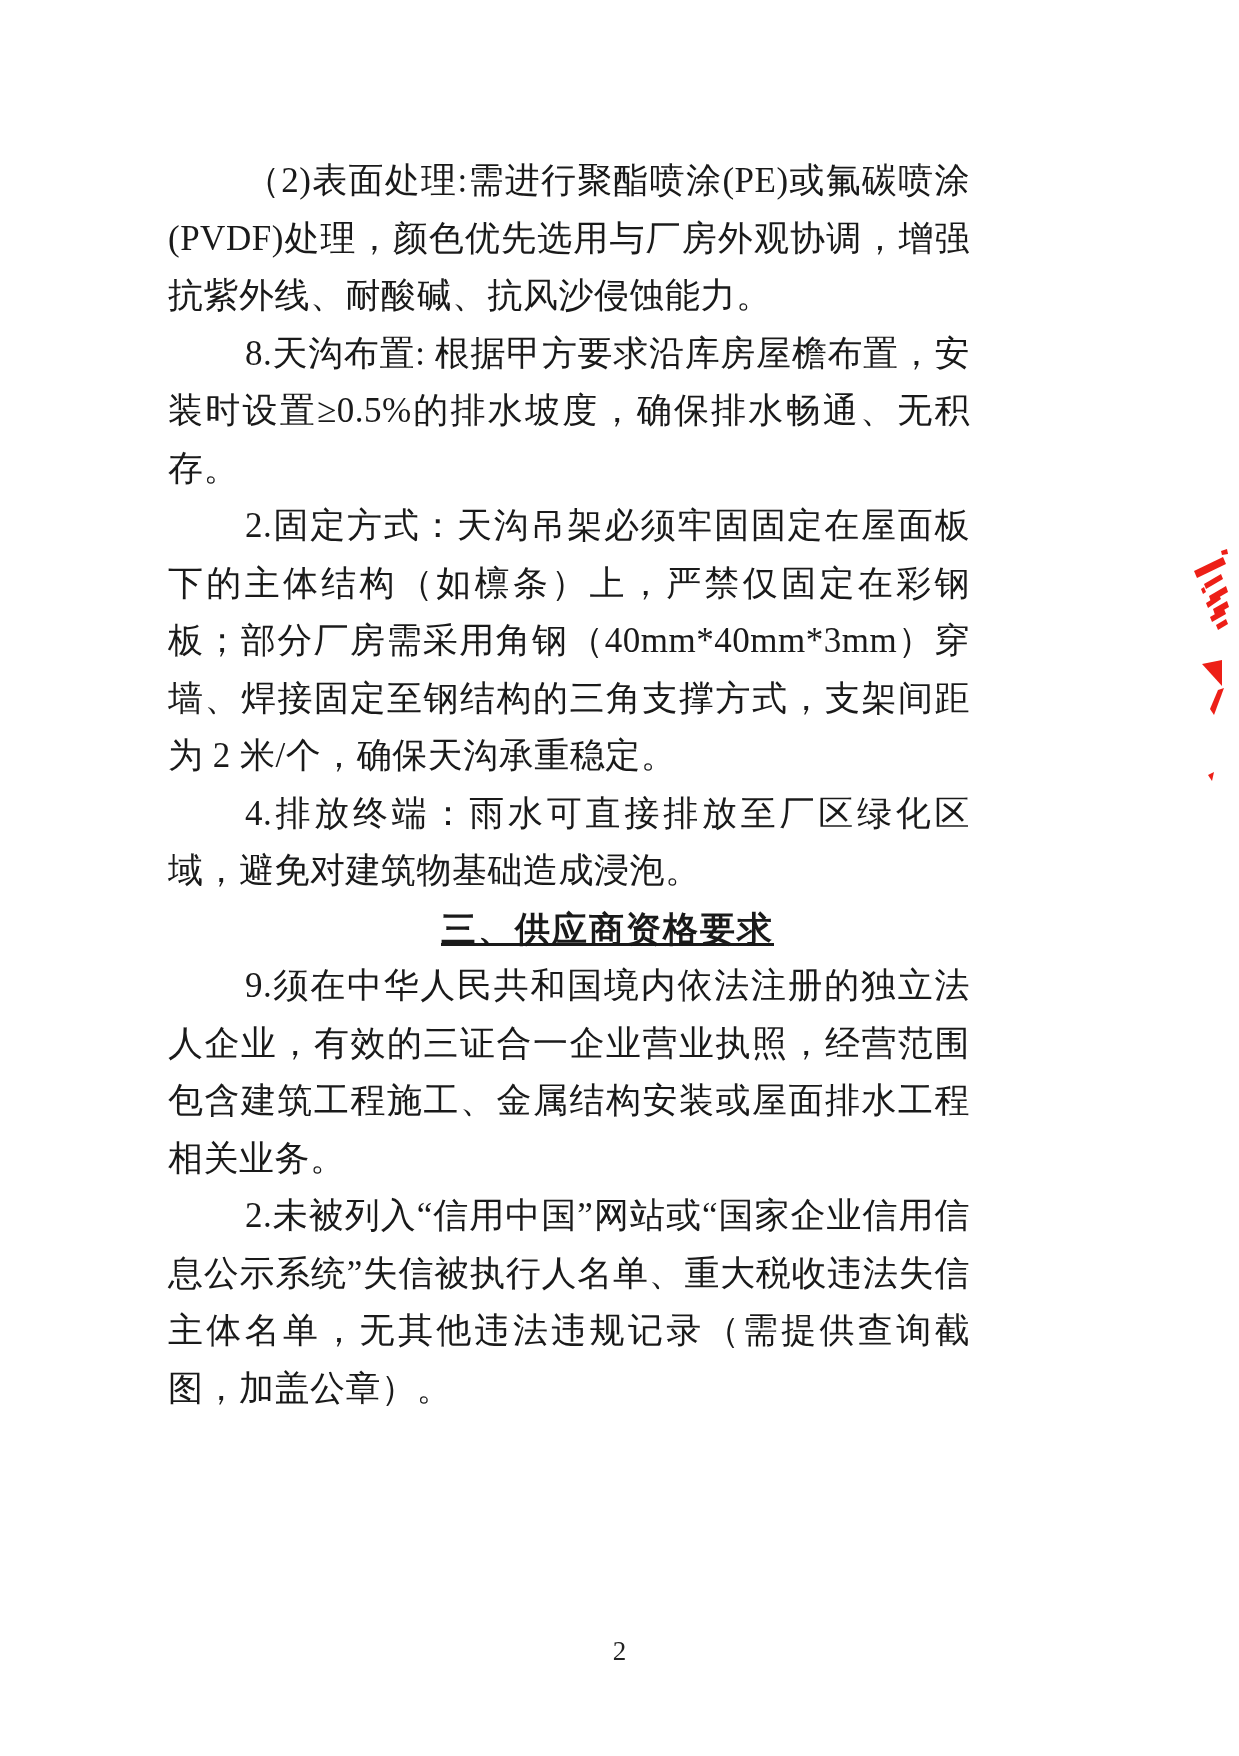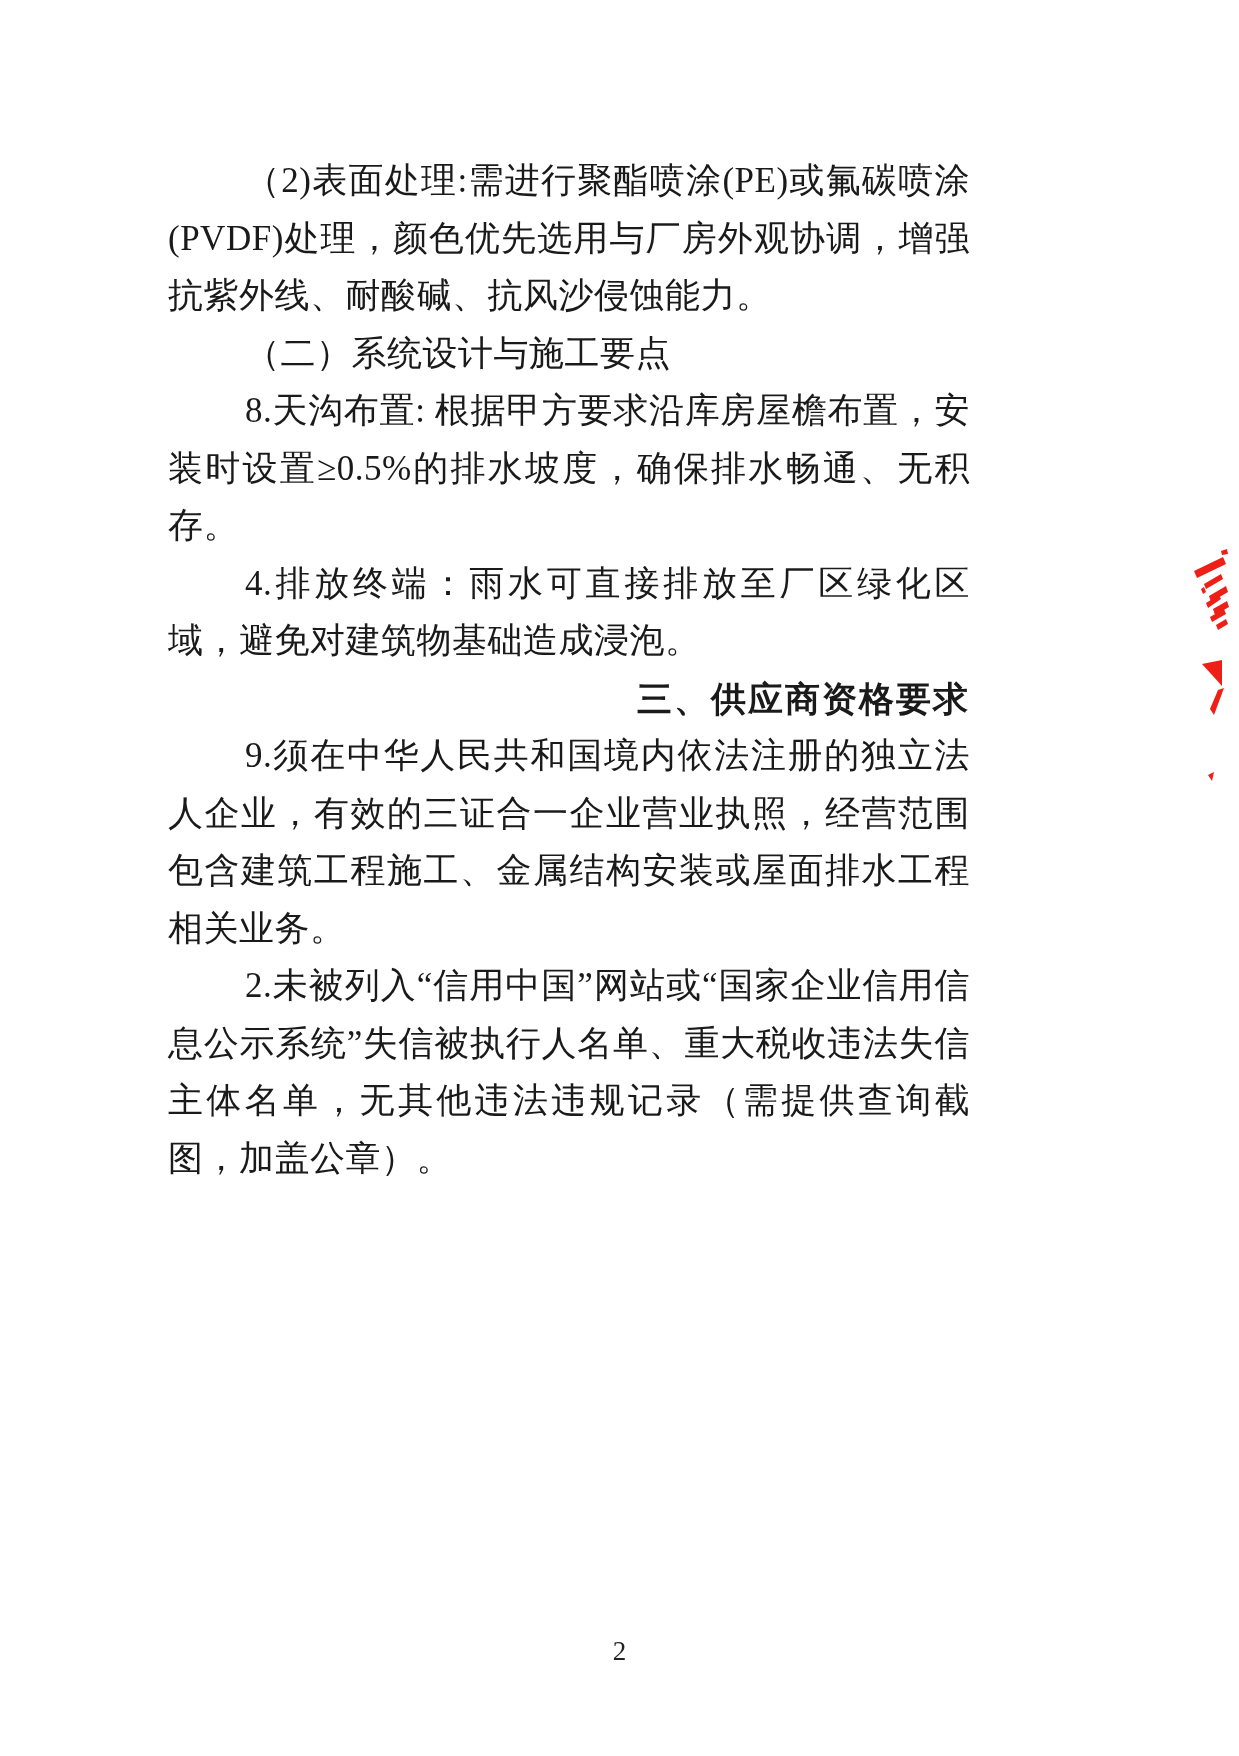--- a/index.html
+++ b/index.html
@@ -21,22 +21,23 @@
   }
   .content p{
     margin:0;
     text-indent:2.2em;
     text-align:justify;
     letter-spacing:0.5px;
   }
   .content p.heading-bold{
     font-family:"Liberation Sans","DejaVu Sans",sans-serif;
     font-weight:bold;
-    text-align:right;
+    text-align:center;
     letter-spacing:2px;
+    text-decoration:underline;
   }
   .page-number{
     position:absolute;
     left:0;right:0;
     top:1636px;
     text-align:center;
     font-size:27px;
     color:#222;
     font-family:"Liberation Serif","DejaVu Serif",serif;
   }
@@ -46,22 +47,22 @@
     width:60px;height:260px;
   }
 </style>
 </head>
 <body>
 
 <div class="page">
 
   <div class="content">
     <p>（2)表面处理:需进行聚酯喷涂(PE)或氟碳喷涂(PVDF)处理，颜色优先选用与厂房外观协调，增强抗紫外线、耐酸碱、抗风沙侵蚀能力。</p>
-    <p>（二）系统设计与施工要点</p>
     <p>8.天沟布置: 根据甲方要求沿库房屋檐布置，安装时设置≥0.5%的排水坡度，确保排水畅通、无积存。</p>
+    <p>2.固定方式：天沟吊架必须牢固固定在屋面板下的主体结构（如檩条）上，严禁仅固定在彩钢板；部分厂房需采用角钢（40mm*40mm*3mm）穿墙、焊接固定至钢结构的三角支撑方式，支架间距为 2 米/个，确保天沟承重稳定。</p>
     <p>4.排放终端：雨水可直接排放至厂区绿化区域，避免对建筑物基础造成浸泡。</p>
     <p class="heading-bold">三、供应商资格要求</p>
     <p>9.须在中华人民共和国境内依法注册的独立法人企业，有效的三证合一企业营业执照，经营范围包含建筑工程施工、金属结构安装或屋面排水工程相关业务。</p>
     <p>2.未被列入“信用中国”网站或“国家企业信用信息公示系统”失信被执行人名单、重大税收违法失信主体名单，无其他违法违规记录（需提供查询截图，加盖公章）。</p>
   </div>
 
   <svg class="seal" viewBox="0 0 60 260" xmlns="http://www.w3.org/2000/svg" aria-hidden="true">
     <g fill="#ed1f17">
 
       <polygon points="41,6 47,4 48,9 42,10"></polygon>

